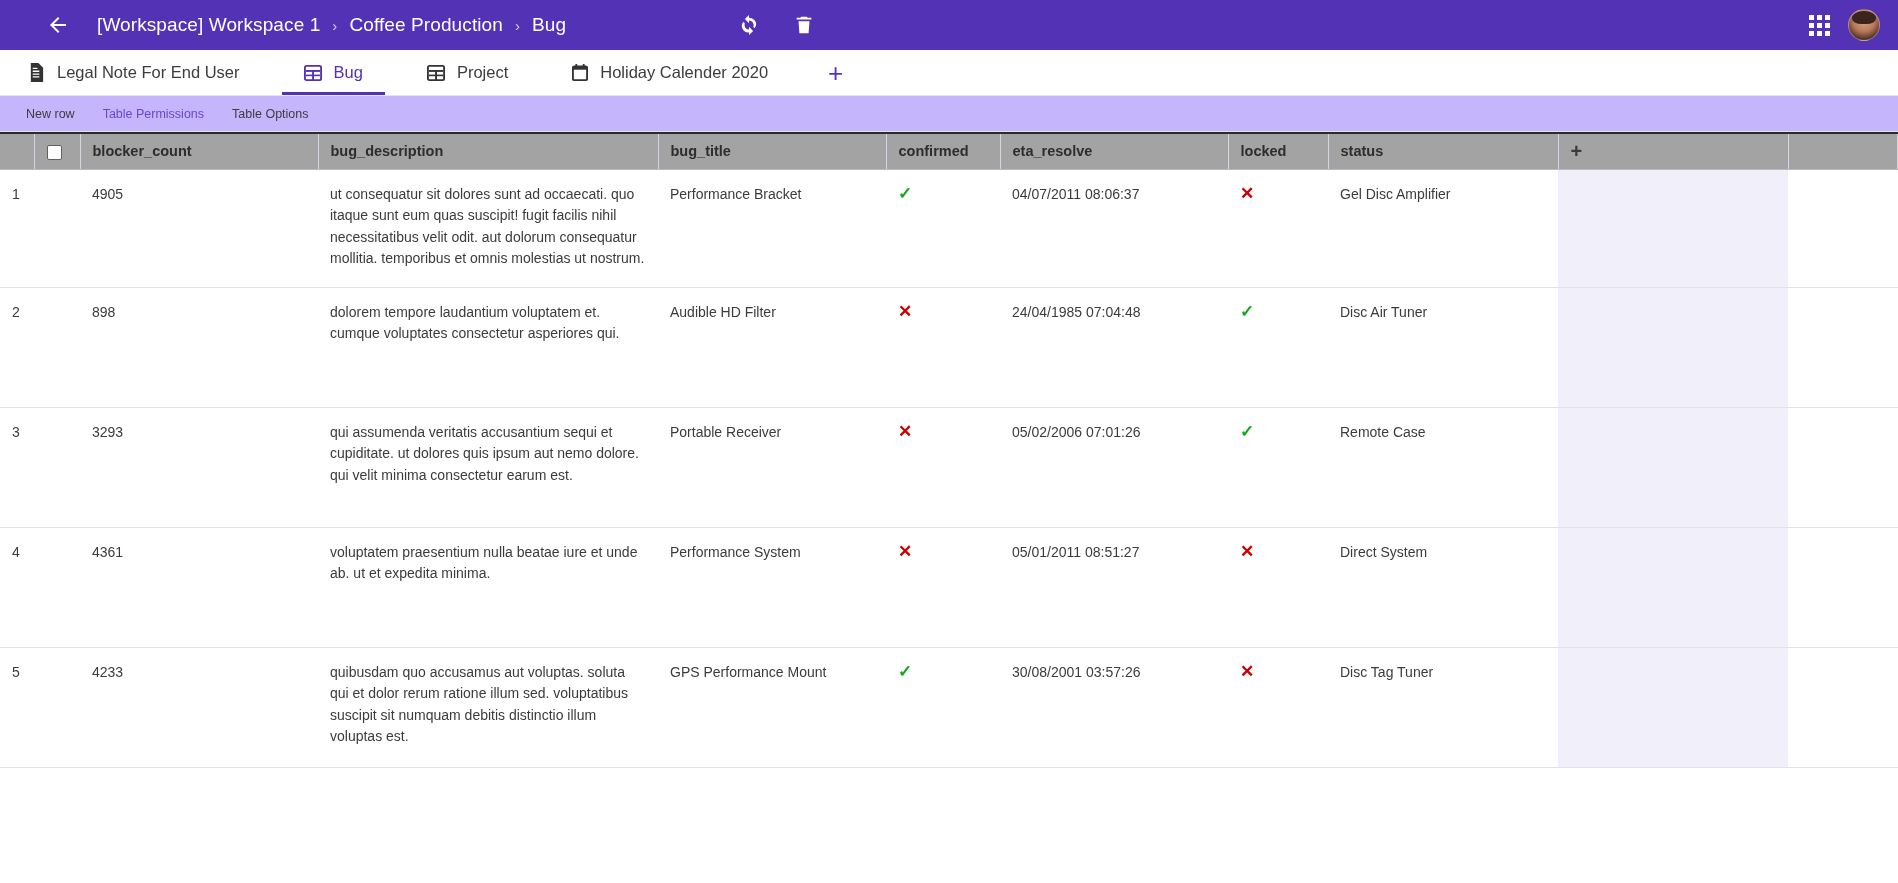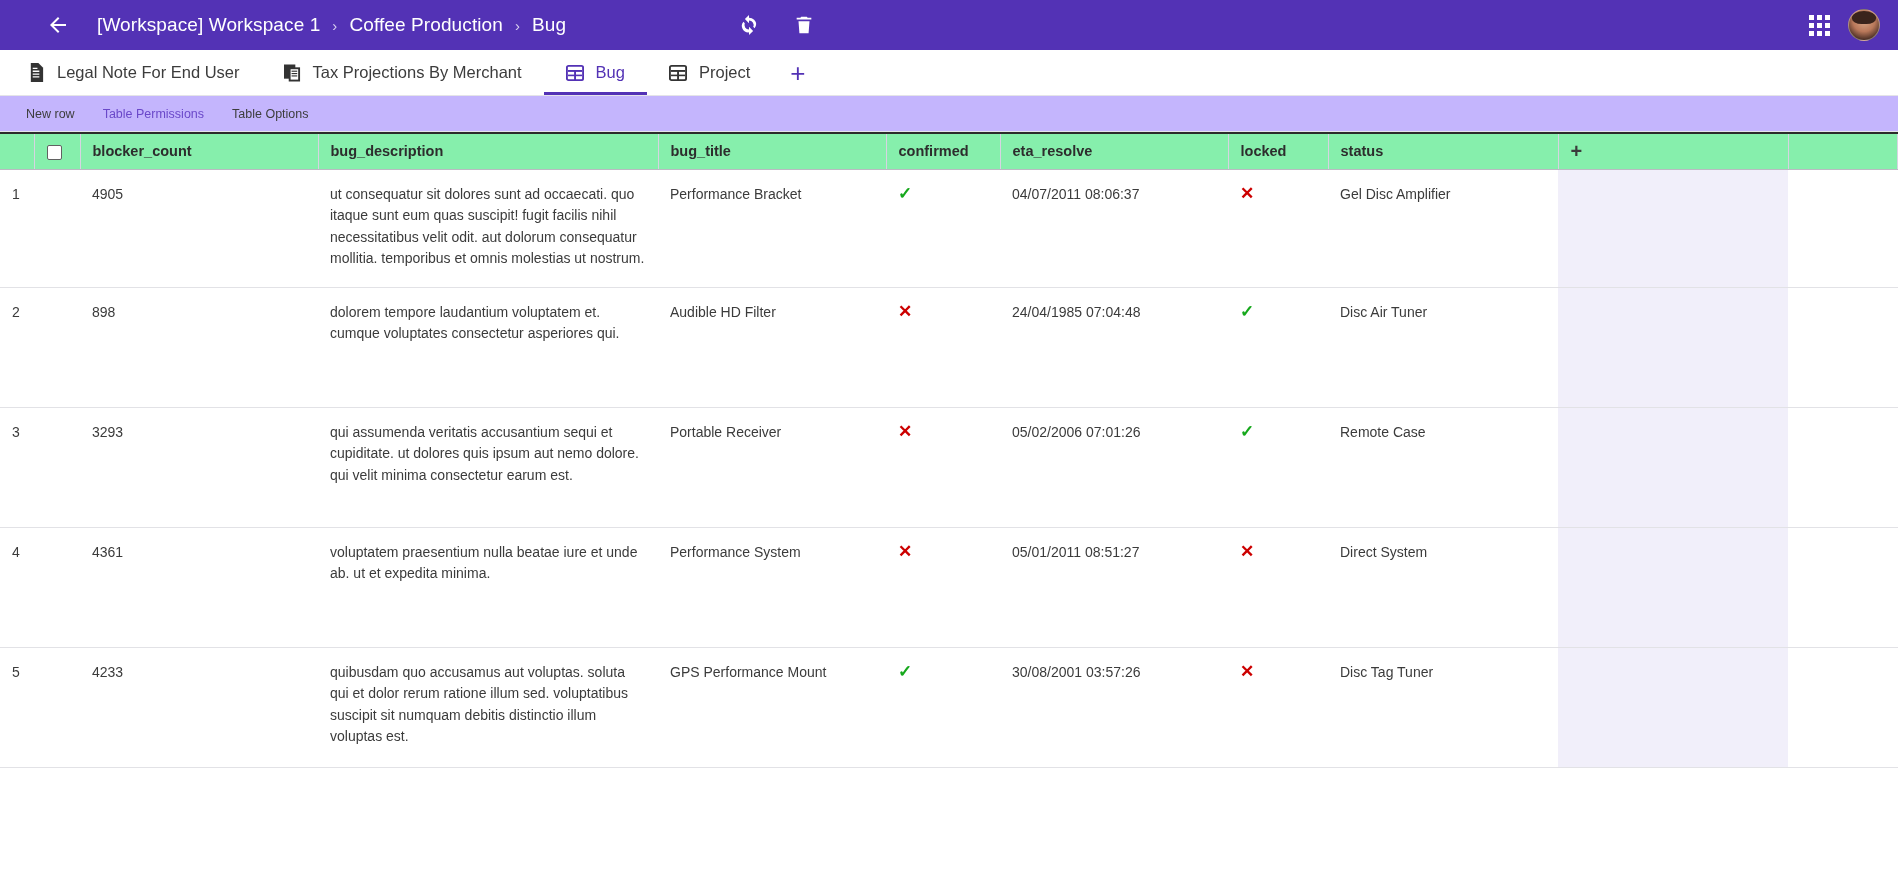--- a/index.html
+++ b/index.html
@@ -83,20 +83,21 @@
   }
 
   
   .tabbar {
     height: 46px;
     background: #ffffff;
     display: flex;
     align-items: stretch;
     border-bottom: 1px solid #e4e4e8;
     padding-left: 6px;
+    gap: 20px;
   }
   .tab {
     display: flex;
     align-items: center;
     gap: 12px;
     padding: 0 22px;
     font-size: 16.5px;
     color: #3c3c3c;
     cursor: pointer;
     position: relative;
@@ -146,21 +147,21 @@
     height: calc(883px - 50px - 46px - 36px);
     overflow: hidden;
     background: #fff;
   }
   table.grid {
     border-collapse: collapse;
     width: 1898px;
     table-layout: fixed;
   }
   table.grid thead th {
-    background: #86efac;
+    background: #a3a3a3;
     border-top: 2px solid #2b2b2b;
     border-bottom: 1px solid #babac2;
     border-right: 1px solid #d6d4e2;
     height: 36px;
     text-align: left;
     font-size: 14.5px;
     font-weight: bold;
     color: #2d2d2d;
     padding: 0 12px;
     vertical-align: middle;
@@ -265,33 +266,20 @@
   <div class="tab">
     <span class="tab-icon">
       <svg width="17" height="19" viewBox="0 0 18 20">
         <path fill="#333" d="M3 0h8l5 5v15H3V0z"></path>
         <path fill="#fff" d="M5 5h5v1.4H5zM5 8h7v1.4H5zM5 11h7v1.4H5zM5 14h7v1.4H5z"></path>
       </svg>
     </span>
     <span>Legal Note For End User</span>
   </div>
 
-  <div class="tab">
-    <span class="tab-icon">
-      <svg width="17" height="18" viewBox="0 0 18 18">
-        <rect x="0" y="0" width="12" height="15" fill="#333"></rect>
-        <rect x="5" y="3" width="12" height="15" fill="#333"></rect>
-        <rect x="7" y="5" width="8" height="11" fill="#fff"></rect>
-        <rect x="8" y="6.5" width="6" height="1.2" fill="#333"></rect>
-        <rect x="8" y="9" width="6" height="1.2" fill="#333"></rect>
-        <rect x="8" y="11.5" width="6" height="1.2" fill="#333"></rect>
-      </svg>
-    </span>
-    <span>Tax Projections By Merchant</span>
-  </div>
 
   <div class="tab active">
     <span class="tab-icon">
       <svg width="18" height="18" viewBox="0 0 18 18">
         <rect x="0.9" y="1.9" width="16.2" height="14.2" rx="1.6" fill="none" stroke="#5332b5" stroke-width="1.9"></rect>
         <rect x="2" y="6" width="14" height="1.9" fill="#5332b5"></rect>
         <rect x="8.1" y="6" width="1.9" height="10" fill="#5332b5"></rect>
         <rect x="2" y="10.6" width="14" height="1.6" fill="#5332b5"></rect>
       </svg>
     </span>
@@ -303,20 +291,31 @@
       <svg width="18" height="18" viewBox="0 0 18 18">
         <rect x="0.9" y="1.9" width="16.2" height="14.2" rx="1.6" fill="none" stroke="#333" stroke-width="1.9"></rect>
         <rect x="2" y="6" width="14" height="1.9" fill="#333"></rect>
         <rect x="8.1" y="6" width="1.9" height="10" fill="#333"></rect>
         <rect x="2" y="10.6" width="14" height="1.6" fill="#333"></rect>
       </svg>
     </span>
     <span>Project</span>
   </div>
 
+  <div class="tab">
+    <span class="tab-icon">
+      <svg width="16" height="18" viewBox="0 0 16 18">
+        <rect x="0.9" y="2.4" width="14.2" height="13.7" rx="1.3" fill="none" stroke="#333" stroke-width="1.9"></rect>
+        <rect x="1" y="2.5" width="14" height="3.2" fill="#333"></rect>
+        <rect x="3.4" y="0" width="1.8" height="4" fill="#333"></rect>
+        <rect x="10.8" y="0" width="1.8" height="4" fill="#333"></rect>
+      </svg>
+    </span>
+    <span>Holiday Calender 2020</span>
+  </div>
 
   <div class="tab-add">+</div>
 </div>
 
 <div class="subbar">
   <div class="subbar-item">New row</div>
   <div class="subbar-item link">Table Permissions</div>
   <div class="subbar-item">Table Options</div>
 </div>
 

